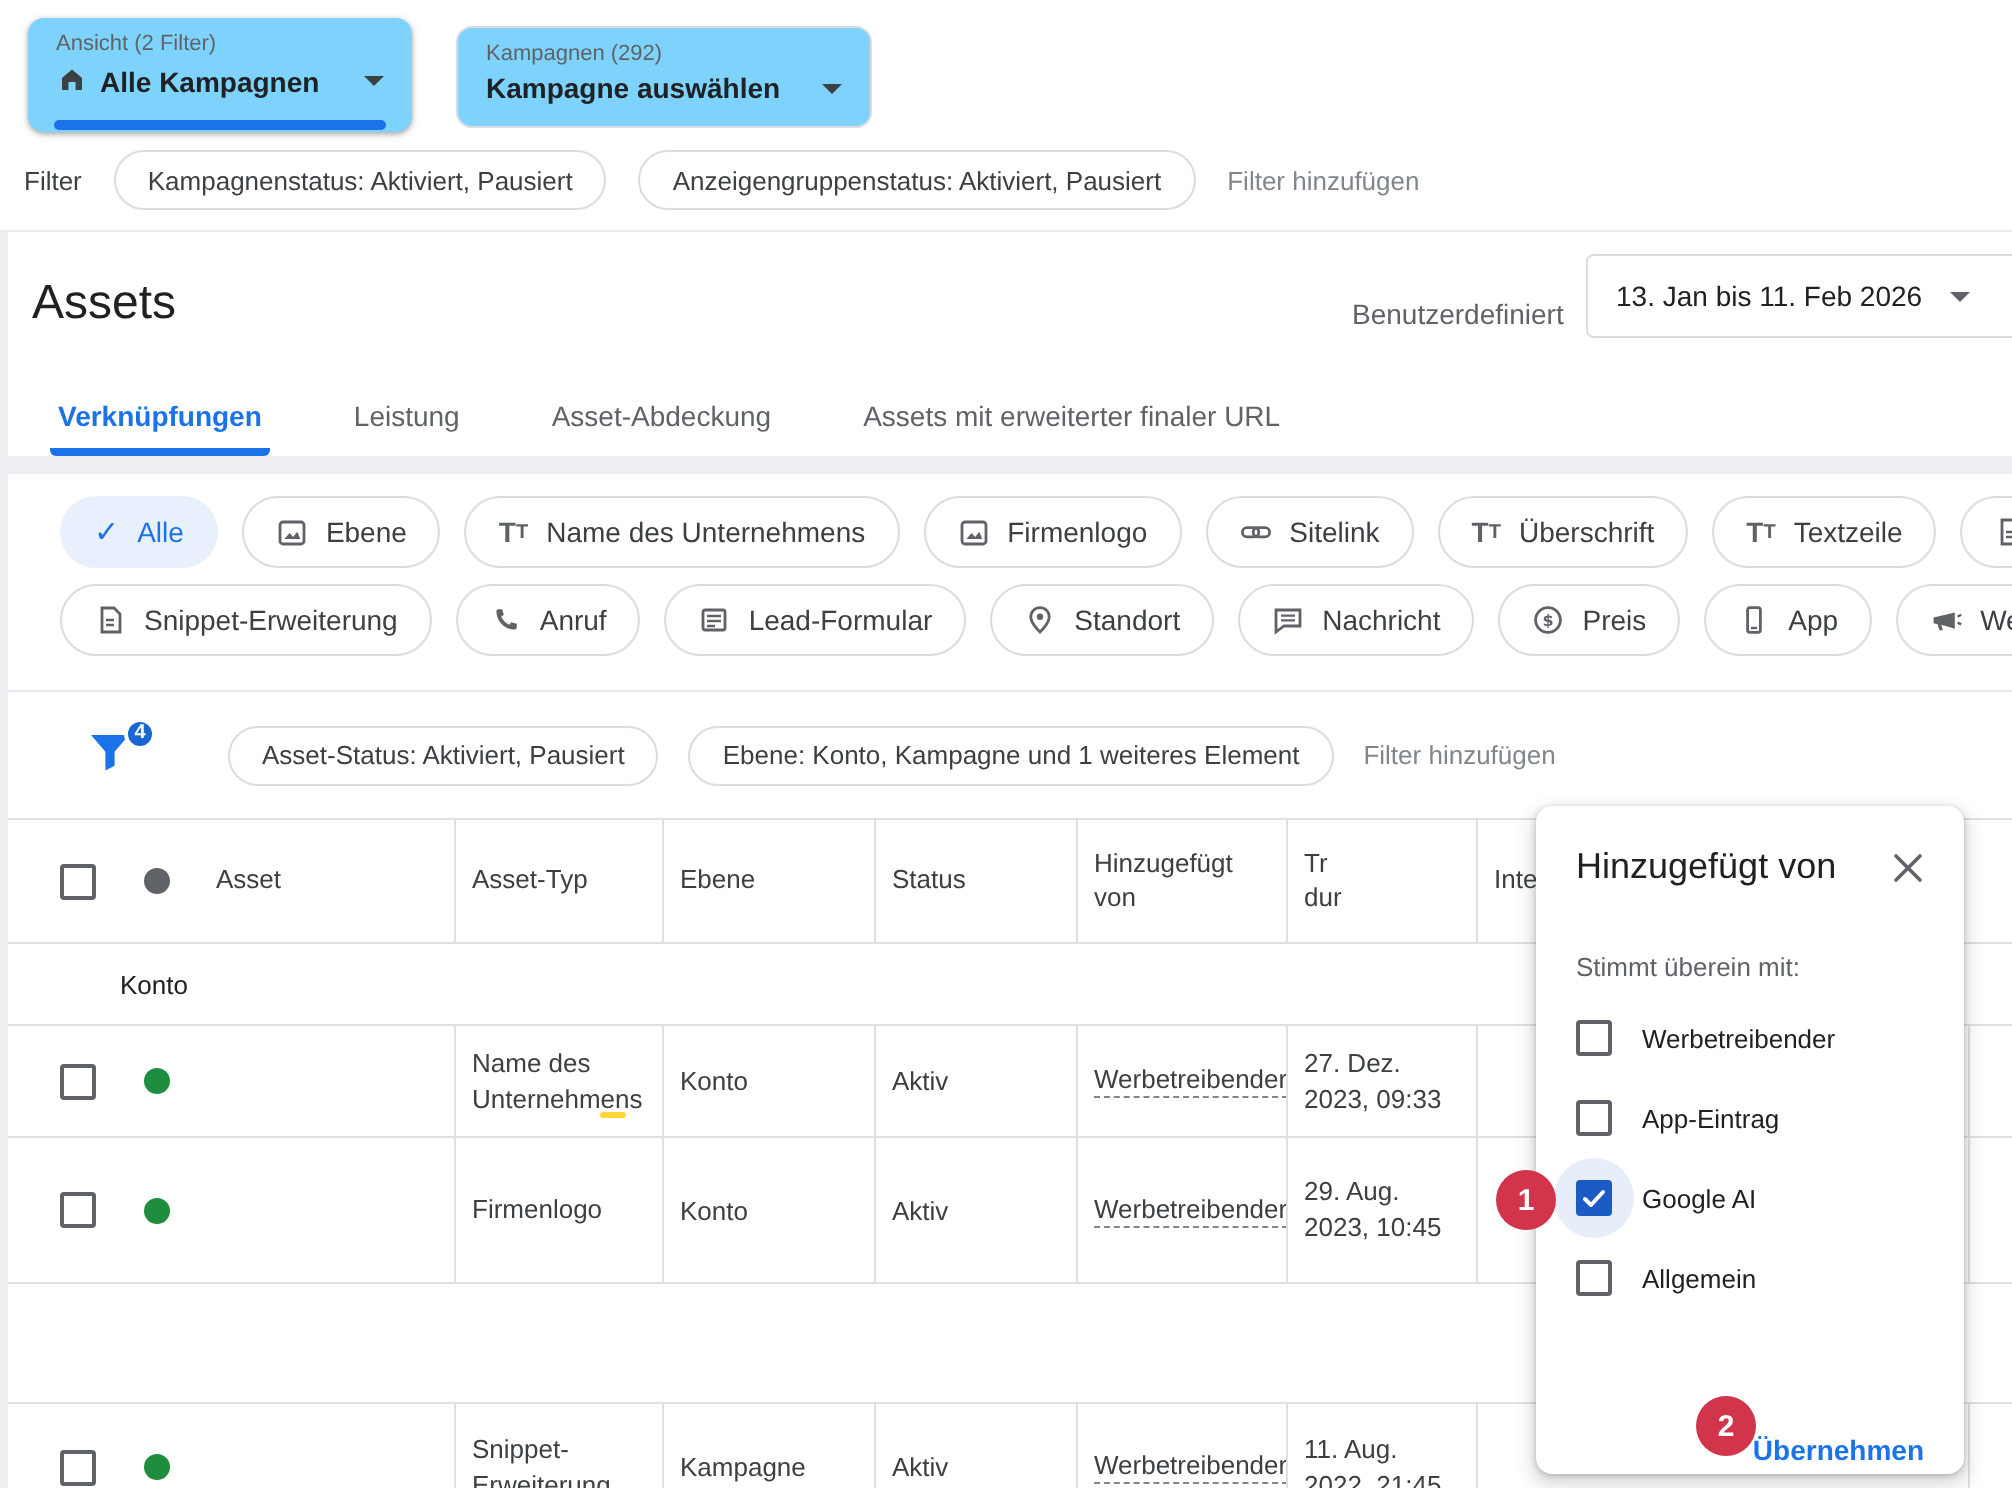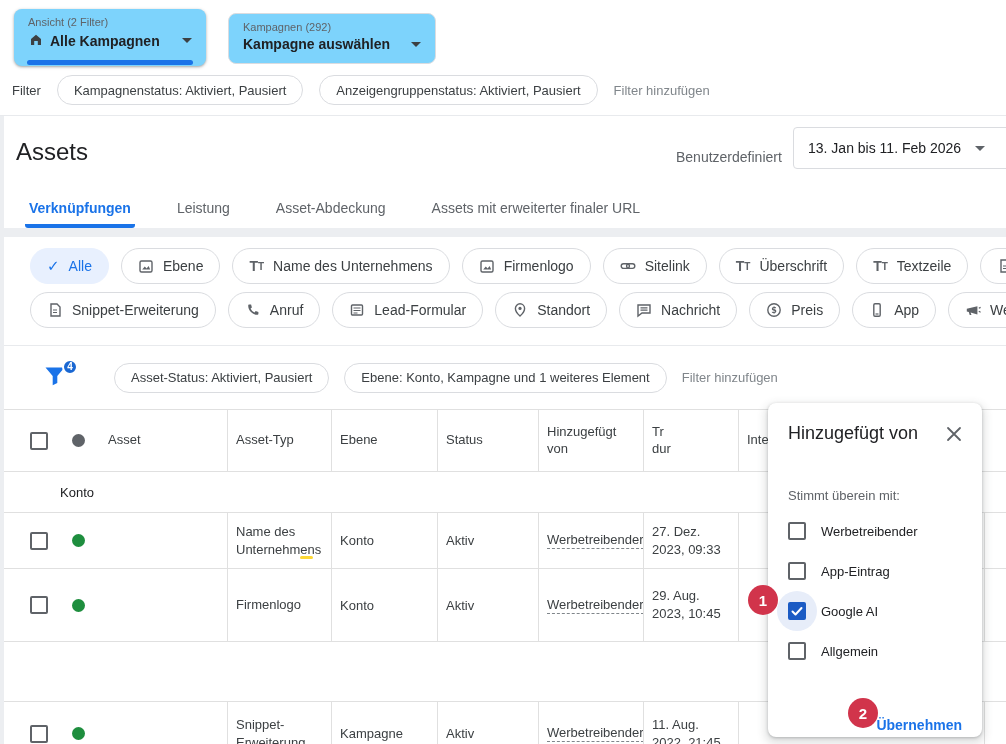--- a/index.html
+++ b/index.html
@@ -74,21 +74,21 @@
   .wrapcell { line-height:1.35; }
 
   .yellow-dash { position:absolute; left:300px; top:556px; width:13px; height:3px; background:#fdd835; border-radius:2px; z-index:2; }
 
   
   .popup { position:absolute; left:768px; top:403px; width:214px; height:334px; background:#fff; border-radius:8px; z-index:10;
            box-shadow:0 4px 8px 3px rgba(60,64,67,.15),0 1px 3px rgba(60,64,67,.3); padding:20px; }
   .popup-title-row { display:flex; align-items:center; justify-content:space-between; }
   .popup-title { font-size:18px; color:#202124; }
   .close-btn { cursor:pointer; display:flex; }
-  .popup-sub { margin-top:44px; color:#5f6368; font-size:13px; }
+  .popup-sub { margin-top:32px; color:#5f6368; font-size:13px; }
   .opt { display:flex; align-items:center; gap:15px; height:40px; cursor:pointer; position:relative; }
   .opts { margin-top:8px; }
   .opt .lbl { color:#202124; font-size:13px; }
   .cbx.checked { background:#1b5bc4; border-color:#1b5bc4; display:flex; align-items:center; justify-content:center; }
   .halo { position:absolute; left:-11px; top:0; width:40px; height:40px; border-radius:50%; background:#e7edf9; z-index:0; }
   .opt .cbx, .opt .lbl { position:relative; z-index:1; }
   .apply-row { position:absolute; right:20px; bottom:4px; }
   .apply-btn { color:#1a73e8; font-weight:bold; font-size:14px; cursor:pointer; }
 
   .step-badge { position:absolute; width:30px; height:30px; border-radius:50%; background:#d1344b; color:#fff; font-weight:bold; font-size:15px; display:flex; align-items:center; justify-content:center; z-index:20; }

